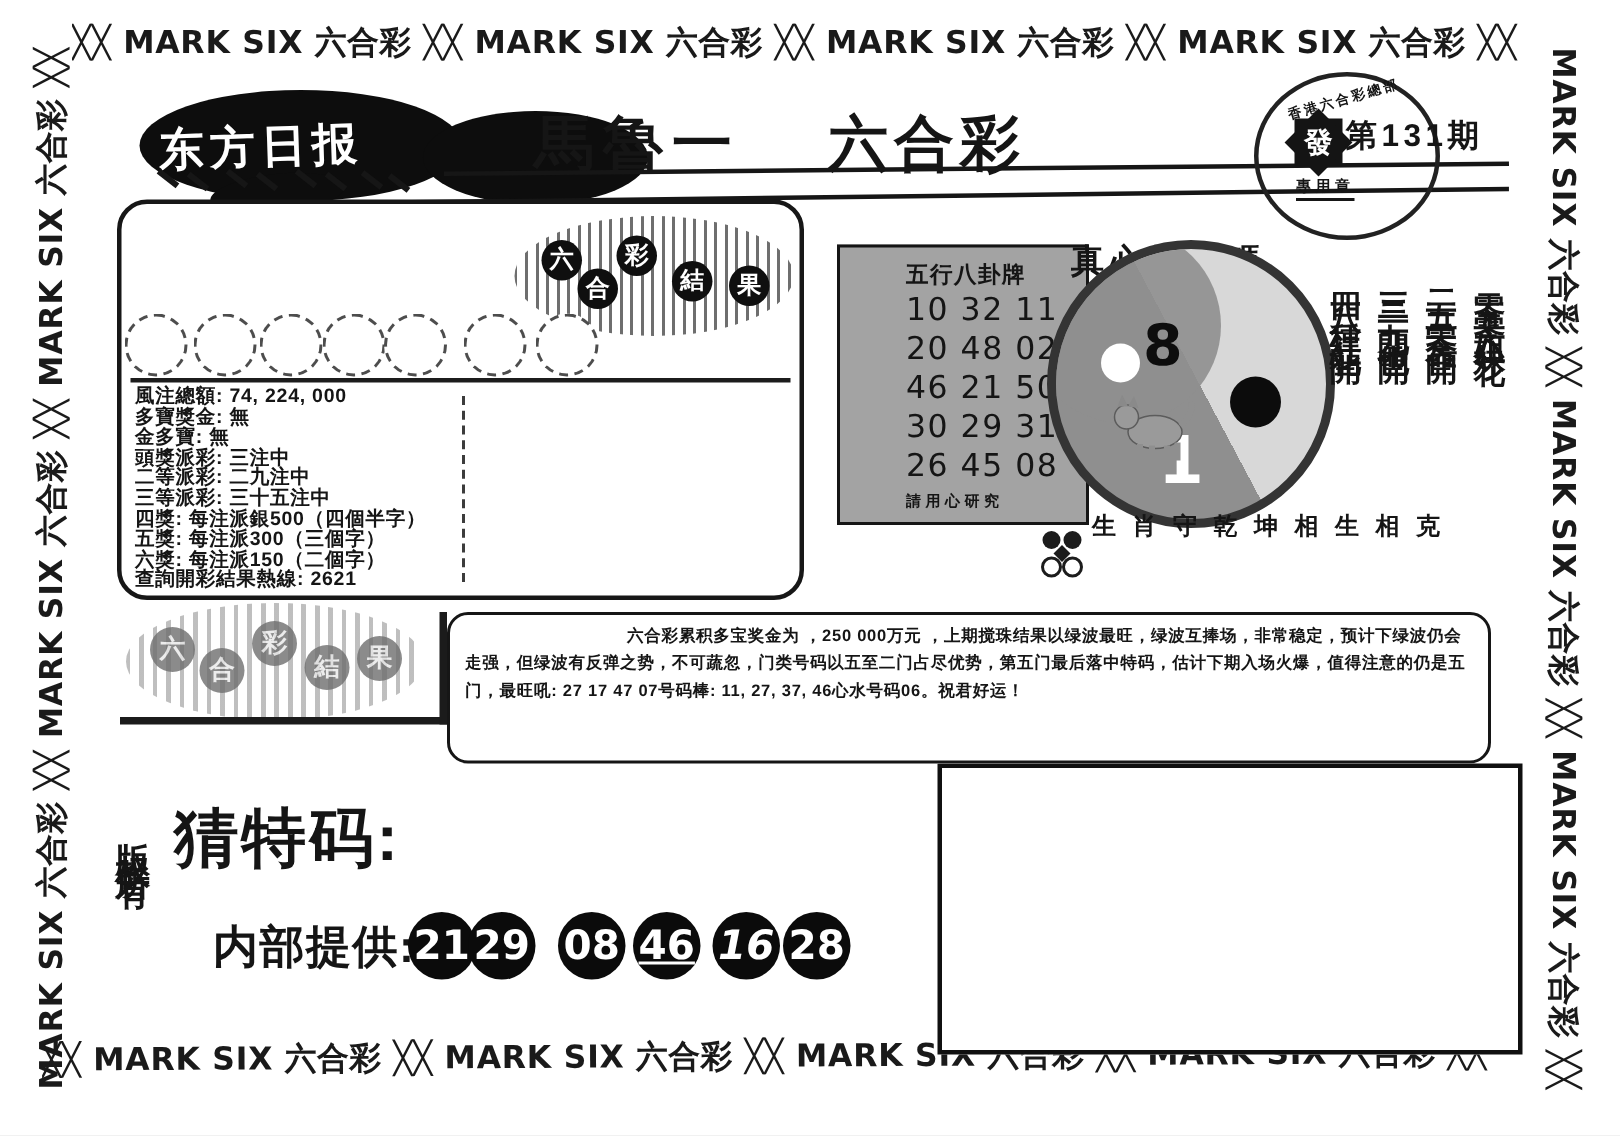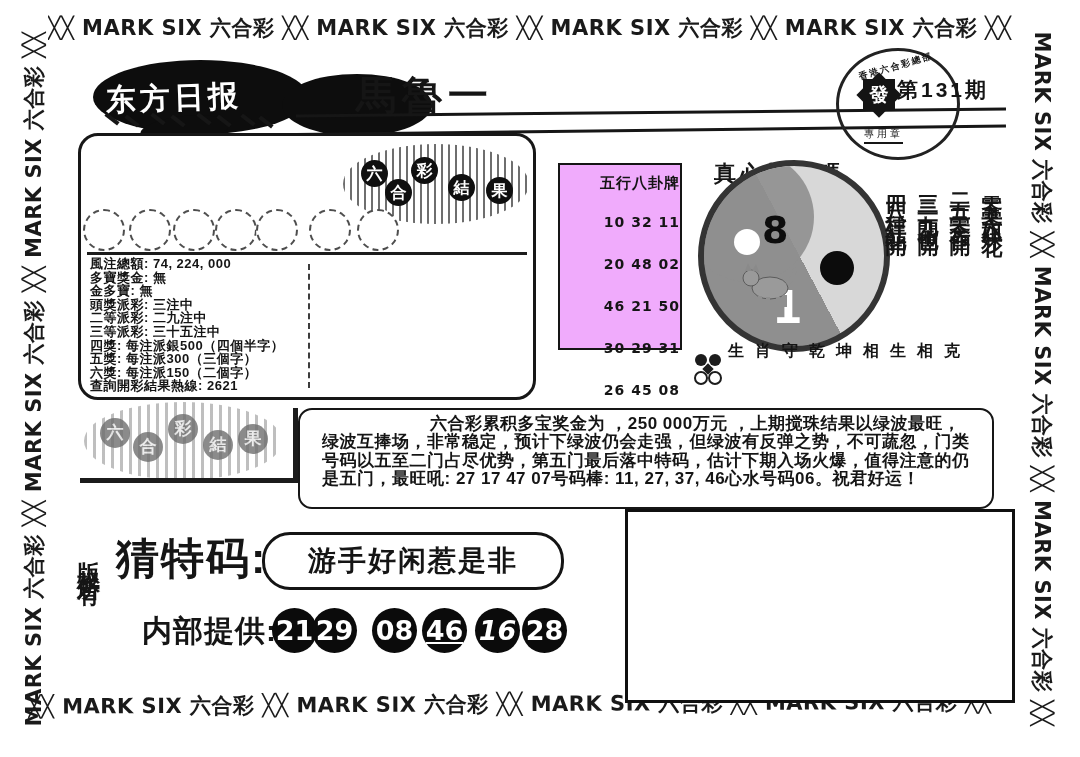--- a/index.html
+++ b/index.html
@@ -27,44 +27,44 @@
   .dash{position:absolute;width:16px;height:4px;background:#161616;transform:rotate(38deg);}
   .stamp-ring{left:836px;top:48px;width:118px;height:106px;border:3px solid #222;
               border-radius:50%;background:transparent;}
   .stamp-ring-text{left:846px;top:60px;font-size:9px;letter-spacing:2px;transform:rotate(-16deg);
                    width:100px;text-align:center;font-weight:bold;}
   .seal{left:860px;top:76px;width:38px;height:38px;}
   .seal .sq{position:absolute;left:3px;top:3px;width:32px;height:32px;background:#141414;}
   .seal .sq2{transform:rotate(45deg);}
   .seal-char{position:absolute;left:0;top:6px;width:38px;text-align:center;
              font-size:19px;font-weight:bold;color:#ffffff;z-index:2;}
-  .chop{left:864px;top:127px;font-size:10px;letter-spacing:3px;font-weight:normal;
+  .chop{left:864px;top:117px;font-size:10px;letter-spacing:3px;font-weight:bold;
         border-bottom:2px solid #161616;padding-bottom:1px;}
   .issue{left:897px;top:76px;font-size:21px;font-weight:bold;letter-spacing:3px;z-index:4;}
 
   
   .results-box{left:78px;top:133px;width:452px;height:261px;border:3px solid #171717;
                border-radius:20px;background:#fff;}
   .logo-oval{position:absolute;left:262px;top:8px;width:186px;height:80px;border-radius:50%;
              background:repeating-linear-gradient(90deg,#4a4a4a 0 2px,#ffffff 2px 7px);opacity:.8;}
   .logo-ball{position:absolute;width:27px;height:27px;border-radius:50%;background:#0f0f0f;
              color:#fff;font-size:16px;font-weight:bold;text-align:center;line-height:27px;}
   .draw-ball{position:absolute;top:73px;width:38px;height:38px;border-radius:50%;
              border:2px dashed #4d4d4d;background:#fff;}
   .res-rule{position:absolute;left:6px;top:116px;width:440px;height:3px;background:#1c1c1c;}
   .res-vdash{position:absolute;left:227px;top:128px;height:124px;border-left:2px dashed #3c3c3c;}
   .res-lines{position:absolute;left:9px;top:121px;width:300px;font-size:13px;line-height:13.6px;
              font-weight:bold;letter-spacing:.5px;}
 
   
-  .bagua{left:558px;top:163px;width:120px;height:183px;border:2.5px solid #151515;background:#f0abfc;
-         text-align:right;}
+  .bagua{left:558px;top:163px;width:120px;height:183px;border:2.5px solid #151515;background:#a3a3a3;
+         text-align:left;padding-left:44px;}
   .bagua-title{margin-top:9px;font-size:15px;font-weight:bold;letter-spacing:1px;}
-  .bagua-row{font-size:14px;font-weight:bold;letter-spacing:1px;line-height:26px;
-             font-family:"DejaVu Sans","Liberation Sans",sans-serif;margin-top:16px;}
+  .bagua-row{font-size:21px;font-weight:normal;letter-spacing:1px;line-height:26px;
+             font-family:"DejaVu Sans","Liberation Sans",sans-serif;}
   .bagua-foot{margin-top:4px;font-size:10px;font-weight:bold;letter-spacing:3px;}
 
   
   .fc-title{left:714px;top:131px;font-size:22px;font-weight:bold;letter-spacing:4px;margin-top:28px;}
   .yy{left:698px;top:160px;width:180px;height:180px;border-radius:50%;border:6px solid #343434;
       background:linear-gradient(62deg,#8f8f8f 52%,#d8d8d8 52%);overflow:hidden;}
   .yy-lobe{position:absolute;left:-20px;top:-14px;width:130px;height:130px;border-radius:50%;
            background:#8f8f8f;opacity:.9;}
   .yy-white-dot{position:absolute;left:30px;top:63px;width:26px;height:26px;border-radius:50%;background:#fff;}
   .yy-black-dot{position:absolute;left:116px;top:85px;width:34px;height:34px;border-radius:50%;background:#0c0c0c;}
@@ -73,21 +73,21 @@
   .yy-1{position:absolute;left:68px;top:116px;font-size:44px;font-weight:bold;color:#ffffff;
         font-family:"DejaVu Sans","Liberation Sans",sans-serif;}
   .verse{position:absolute;top:178px;height:225px;writing-mode:vertical-rl;text-orientation:upright;
          font-size:21px;font-weight:bold;letter-spacing:7px;}
   .zodiac-line{left:728px;top:341px;width:290px;font-size:16px;font-weight:bold;letter-spacing:11px;}
   .fc-note{left:726px;top:363px;width:290px;font-size:10.5px;font-weight:bold;letter-spacing:2px;}
 
   
   .tips{left:298px;top:408px;width:692px;height:97px;border:2.5px solid #161616;border-radius:14px;
         background:#fff;}
-  .tips-text{margin:5px 22px;font-size:17px;line-height:18.4px;font-weight:bold;
+  .tips-text{margin:5px 10px;font-size:11px;line-height:18.4px;font-weight:bold;
              text-indent:108px;letter-spacing:.5px;}
 
   
   .wm{left:84px;top:402px;width:198px;height:78px;border-radius:50%;
       background:repeating-linear-gradient(90deg,#8a8a8a 0 3px,#ffffff 3px 9px);opacity:.55;}
   .wm-ball{position:absolute;width:30px;height:30px;border-radius:50%;background:#6f6f6f;color:#e8e8e8;
            font-size:17px;font-weight:bold;text-align:center;line-height:30px;opacity:.8;}
   .wm-bar-b{left:80px;top:478px;width:218px;height:5px;background:#1b1b1b;}
   .wm-bar-r{left:293px;top:408px;width:5px;height:75px;background:#1b1b1b;}
 
@@ -111,20 +111,21 @@
   <div class="abs band band-top">╳╳ MARK SIX 六合彩 ╳╳ MARK SIX 六合彩 ╳╳ MARK SIX 六合彩 ╳╳ MARK SIX 六合彩 ╳╳</div>
   <div class="abs band band-bottom">╳╳ MARK SIX 六合彩 ╳╳ MARK SIX 六合彩 ╳╳ MARK SIX 六合彩 ╳╳ MARK SIX 六合彩 ╳╳</div>
   <div class="abs band vband vband-left">MARK SIX 六合彩 ╳╳ MARK SIX 六合彩 ╳╳ MARK SIX 六合彩 ╳╳</div>
   <div class="abs band vband vband-right">MARK SIX 六合彩 ╳╳ MARK SIX 六合彩 ╳╳ MARK SIX 六合彩 ╳╳</div>
 
   <div class="abs blob" style="left:93px;top:60px;width:215px;height:74px;"></div>
   <div class="abs blob" style="left:282px;top:74px;width:150px;height:62px;"></div>
   <div class="abs blob" style="left:140px;top:116px;width:90px;height:26px;transform:rotate(-6deg);"></div>
   <div class="abs paper-name nowrap">东方日报</div>
   <div class="abs main-title nowrap">馬魯一</div>
+  <div class="abs main-title2 nowrap">六合彩</div>
 
   <div class="abs hline" style="left:296px;top:111px;width:710px;height:3px;transform:rotate(-.55deg);"></div>
   <div class="abs hline" style="left:95px;top:130px;width:911px;height:3px;transform:rotate(-.7deg);"></div>
 
   <span class="dash" style="left:104px;top:117px;"></span>
   <span class="dash" style="left:124px;top:119px;"></span>
   <span class="dash" style="left:150px;top:117px;"></span>
   <span class="dash" style="left:170px;top:119px;"></span>
   <span class="dash" style="left:196px;top:117px;"></span>
   <span class="dash" style="left:216px;top:119px;"></span>
@@ -229,21 +230,20 @@
   <div class="abs wm-ball" style="left:100px;top:418px;">六</div>
   <div class="abs wm-ball" style="left:133px;top:432px;">合</div>
   <div class="abs wm-ball" style="left:168px;top:414px;">彩</div>
   <div class="abs wm-ball" style="left:203px;top:430px;">結</div>
   <div class="abs wm-ball" style="left:238px;top:424px;">果</div>
   <div class="abs wm-bar-b"></div>
   <div class="abs wm-bar-r"></div>
 
   <div class="abs copyright">版权所有</div>
   <div class="abs guess-label nowrap">猜特码:</div>
-  <div class="abs pill">游手好闲惹是非</div>
   <div class="abs provide-label nowrap">内部提供:</div>
 
   <div class="tip-ball" style="left:272px;">21</div>
   <div class="tip-ball" style="left:312px;">29</div>
   <div class="tip-ball" style="left:372px;">08</div>
   <div class="tip-ball" style="left:422px;text-decoration:underline;">46</div>
   <div class="tip-ball" style="left:475px;font-style:italic;">16</div>
   <div class="tip-ball" style="left:522px;">28</div>
 
   <div class="abs blank-box"></div>

